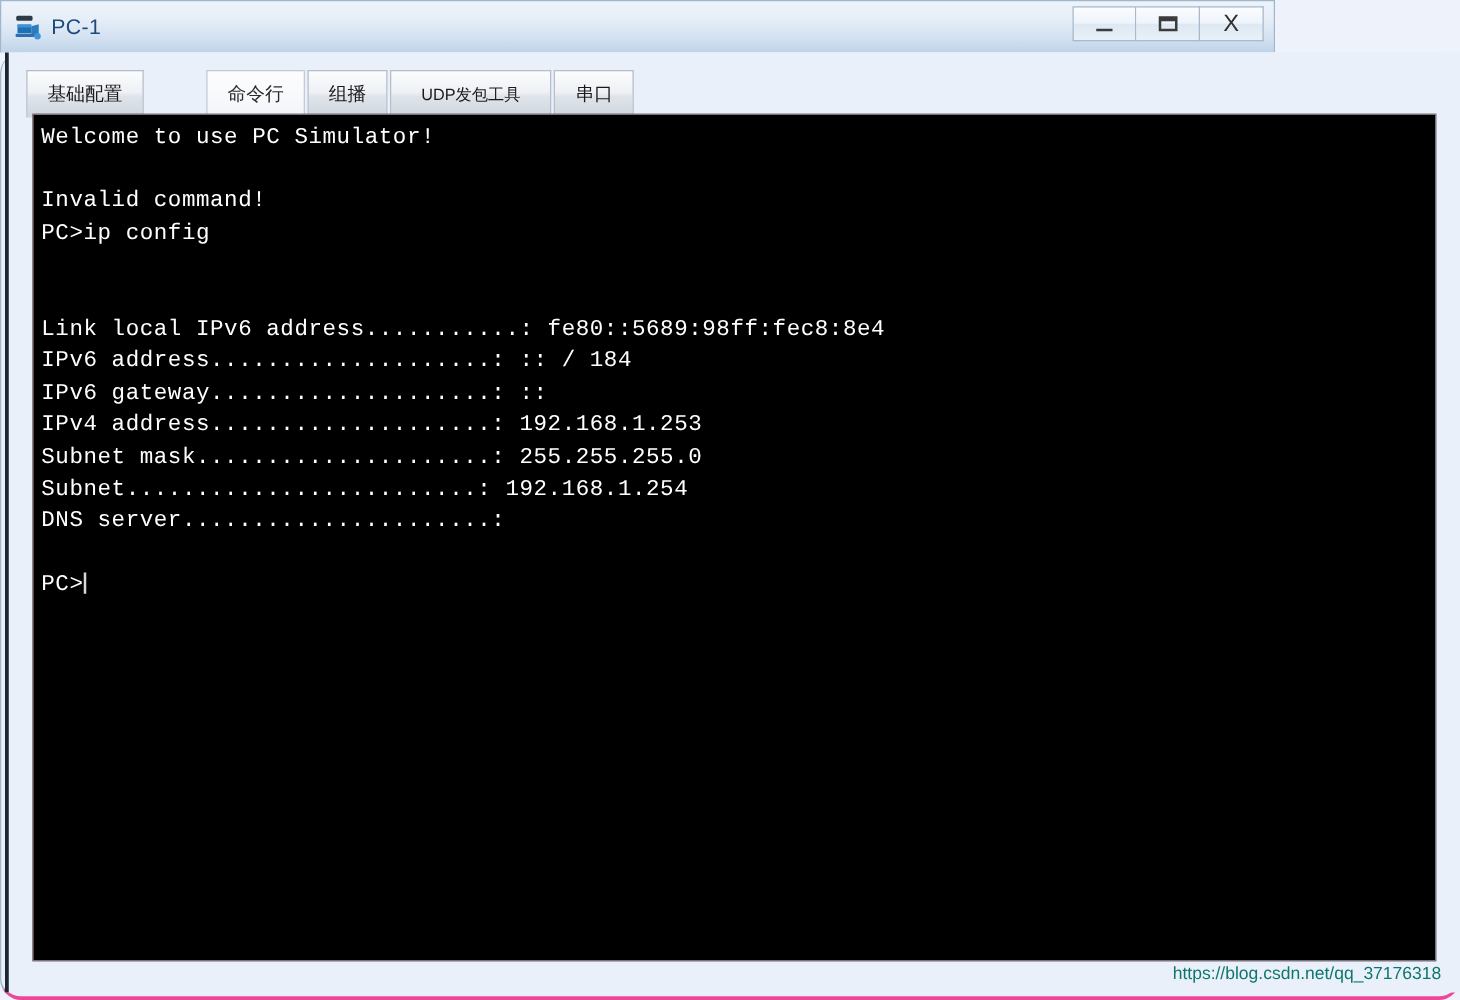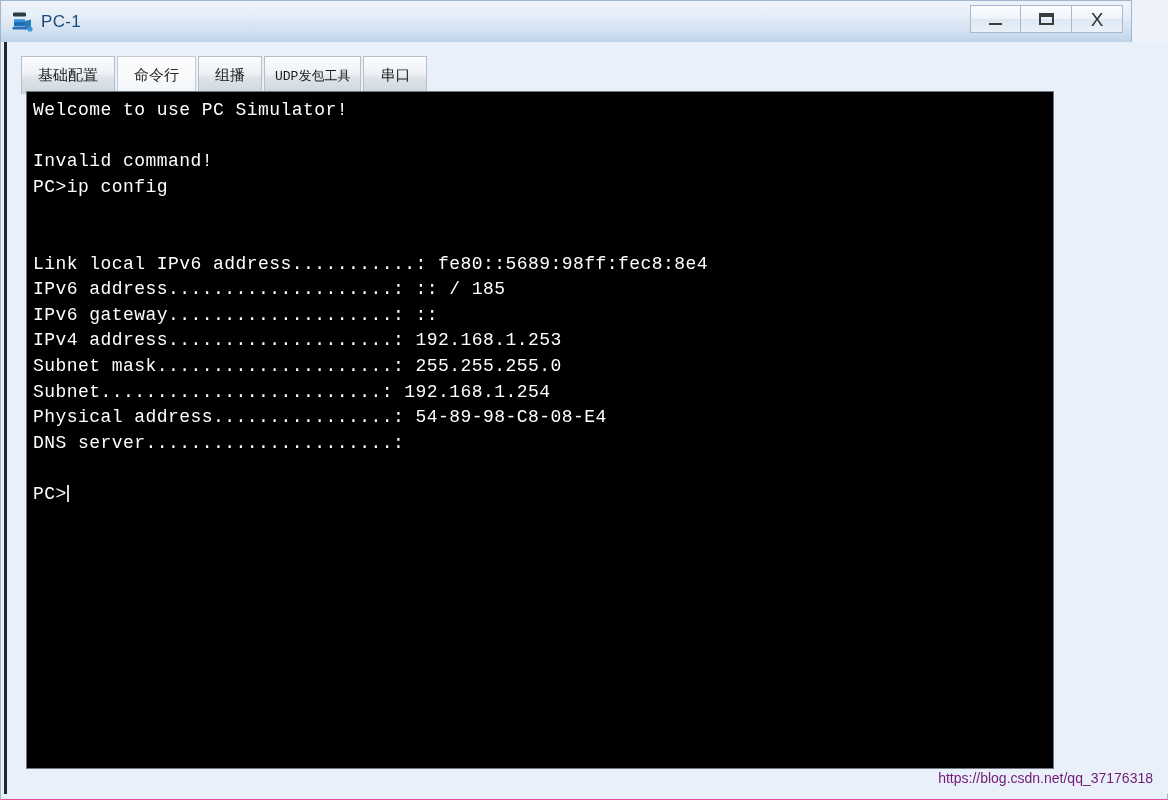--- a/index.html
+++ b/index.html
@@ -19,21 +19,21 @@
     width: 1168px;
     height: 800px;
     box-sizing: border-box;
     background: #eef3fb;
   }
 
   
   #title-bar {
     position: absolute;
     left: 0; top: 0;
-    width: 1132px;
+    width: 1020px;
     height: 42px;
     box-sizing: border-box;
     background: linear-gradient(to bottom, #eef3fb 0%, #e6eef8 35%, #d3e1f1 72%, #bed3e8 100%);
     border-top: 1px solid #9fb6cc;
     border-left: 1px solid #9fb6cc;
     border-right: 1px solid #9fb6cc;
     display: flex;
     align-items: center;
   }
   #win-icon {
@@ -97,21 +97,22 @@
   
   #client-area {
     position: absolute;
     left: 0; top: 42px;
     width: 1168px;
     height: 758px;
     box-sizing: border-box;
     background: #eaf0fa;
     border-left: 1px solid #9fb6cc;
     border-right: 1px solid #9fb6cc;
-    border-bottom: 1px solid #ec4899;
+    border-bottom: 3px solid #ec4899;
+    border-radius: 17px;
   }
   #inner-panel {
     position: absolute;
     left: 3px; top: 0px;
     width: 1162px;
     height: 752px;
     background: #eaf0fa;
     border-left: 3px solid #1c2733;
   }
 
@@ -137,29 +138,30 @@
     border: 1px solid #b6bfc9;
     border-bottom: none;
     background: linear-gradient(to bottom, #fbfcfd 0%, #eef1f5 45%, #dfe4ea 55%, #cfd6de 100%);
     font-family: "Liberation Sans", sans-serif;
     white-space: nowrap;
   }
   .tab.active {
     background: linear-gradient(to bottom, #fdfdfe 0%, #f7f9fb 55%, #f2f5f8 100%);
     border-color: #c3cbd4;
     color: #2a2a2a;
-  }
-  .tab.small { font-size: 13px; padding: 0 10px; font-family: Liberation Mono, monospace; }
+    margin-left: 48px;
+  }
+  .tab.small { font-size: 13px; padding: 0 24px; }
 
   
   #terminal-outer {
     position: absolute;
     left: 19px;
     top: 49px;
-    width: 1028px;
+    width: 1123px;
     height: 678px;
     box-sizing: border-box;
     border: 1px solid #6f7782;
     background: #7f1d1d;
   }
   #terminal {
     position: absolute;
     left: 0; top: 0;
     width: 100%;
     height: 100%;
@@ -184,21 +186,21 @@
     background: #d8d8d8;
     vertical-align: -3px;
   }
 
   
   #watermark {
     position: absolute;
     right: 16px;
     bottom: 8px;
     font-size: 14px;
-    color: #701a75;
+    color: #0f766e;
     font-family: "Liberation Sans", sans-serif;
     white-space: nowrap;
     user-select: none;
   }
 </style>
 </head>
 <body>
 
 <div id="window-frame">
 
@@ -253,26 +255,25 @@
 
       <div id="terminal-outer">
         <div id="terminal">
           <div class="term-line">Welcome to use PC Simulator!</div>
           <div class="term-line"></div>
           <div class="term-line">Invalid command!</div>
           <div class="term-line">PC&gt;ip config</div>
           <div class="term-line"></div>
           <div class="term-line"></div>
           <div class="term-line">Link local IPv6 address...........: fe80::5689:98ff:fec8:8e4</div>
-          <div class="term-line">IPv6 address....................: :: / 185</div>
+          <div class="term-line">IPv6 address....................: :: / 184</div>
           <div class="term-line">IPv6 gateway....................: ::</div>
           <div class="term-line">IPv4 address....................: 192.168.1.253</div>
           <div class="term-line">Subnet mask.....................: 255.255.255.0</div>
           <div class="term-line">Subnet.........................: 192.168.1.254</div>
-          <div class="term-line">Physical address................: 54-89-98-C8-08-E4</div>
           <div class="term-line">DNS server......................:</div>
           <div class="term-line"></div>
           <div class="term-line"><span>PC&gt;</span><span class="cursor"></span></div>
         </div>
       </div>
 
       <div id="watermark">https://blog.csdn.net/qq_37176318</div>
 
     </div>
   </div>

